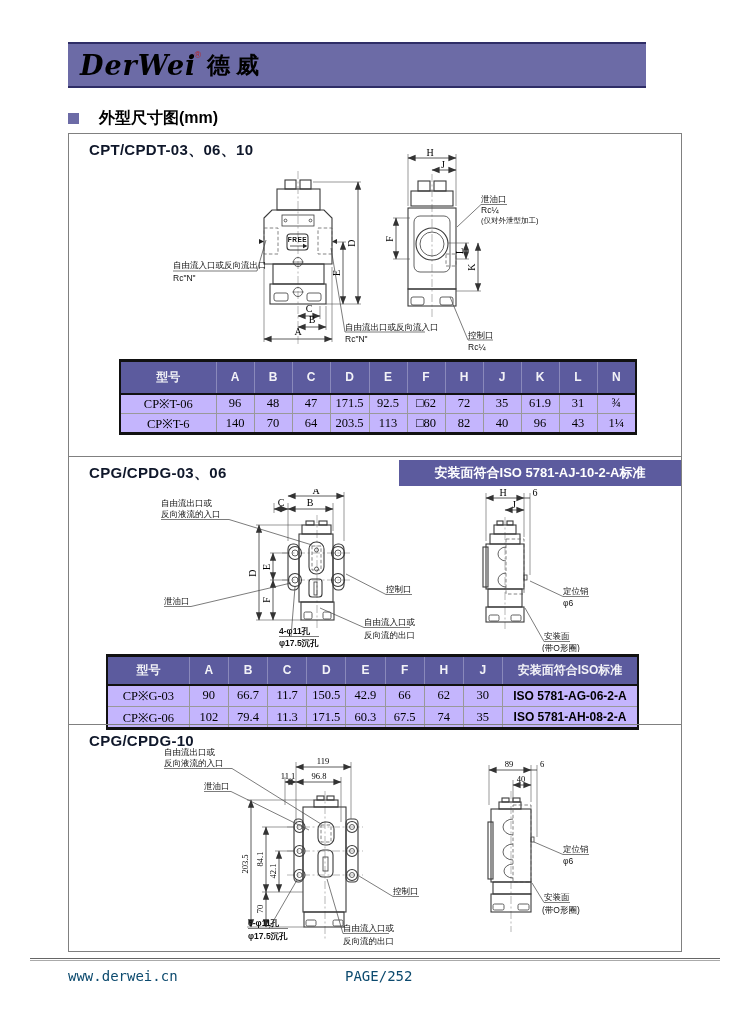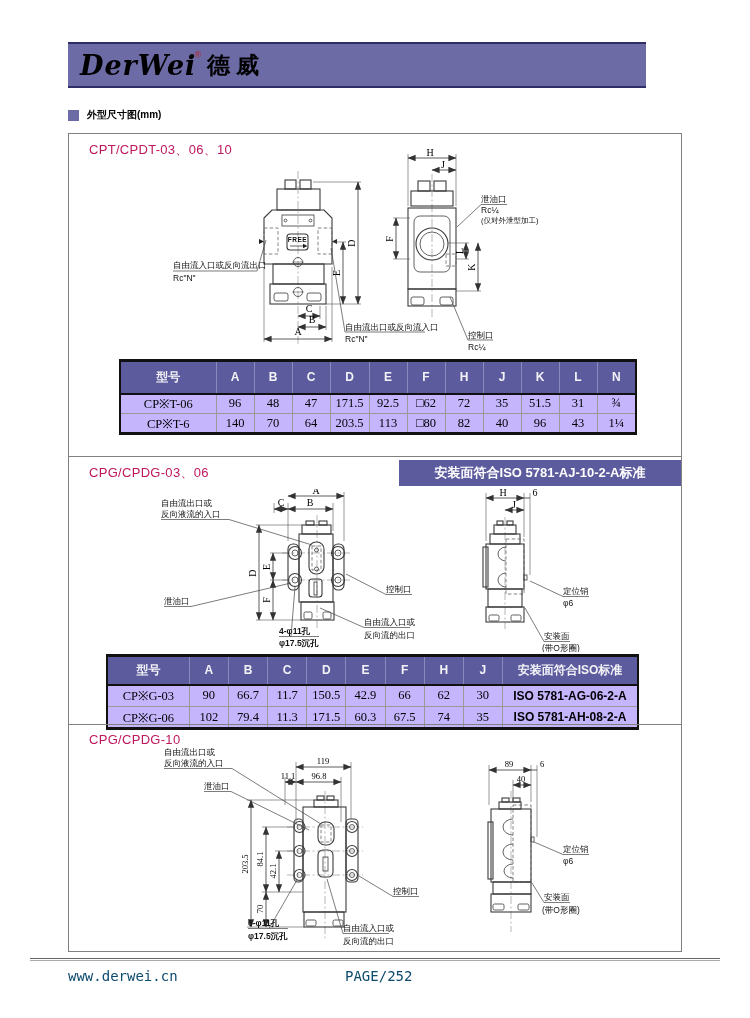--- a/index.html
+++ b/index.html
@@ -3,28 +3,28 @@
 <meta charset="utf-8">
 <title>derwei-252</title>
 <style>
   *{margin:0;padding:0;box-sizing:border-box}
   html,body{background:#fff}
   .page{position:relative;width:750px;height:1018px;background:#fff;font-family:"Liberation Sans",sans-serif;color:#111;overflow:hidden}
   .banner{position:absolute;left:68px;top:42px;width:578px;height:46px;background:#6c6ba6;border-top:2px solid #2e2d66;border-bottom:2px solid #2e2d66;display:flex;align-items:center;padding-left:12px}
   .logo-latin{font-family:"DejaVu Serif",serif;font-style:italic;font-weight:bold;font-size:27px;color:#000;letter-spacing:1px}
   .logo-reg{color:#b22;font-size:9px;vertical-align:top;position:relative;top:-10px;left:-2px}
   .logo-cn{font-family:"DejaVu Serif",serif;font-size:23px;font-weight:bold;color:#000;margin-left:4px;letter-spacing:6px}
-  .sec-heading{position:absolute;left:68px;top:108px;display:flex;align-items:center;gap:8px;font-size:10px;font-weight:bold;color:#000}
+  .sec-heading{position:absolute;left:68px;top:108px;display:flex;align-items:center;gap:20px;font-size:16px;font-weight:bold;color:#000}
   .sec-heading .sq{width:11px;height:11px;background:#6c6ba6}
   .main-box{position:absolute;left:68px;top:133px;width:614px;height:819px;border:1px solid #808080;background:#fff}
   .sec{position:absolute;left:0;width:612px}
   .sec1{top:0;height:322px}
   .sec2{top:322px;height:268px;border-top:1px solid #808080}
   .sec3{top:590px;height:229px;border-top:1px solid #808080}
-  .sec-title{position:absolute;left:20px;top:7px;font-size:13px;font-weight:normal;color:#be185d;letter-spacing:0.3px}
+  .sec-title{position:absolute;left:20px;top:7px;font-size:15px;font-weight:bold;color:#0f172a;letter-spacing:0.3px}
   .iso-banner{position:absolute;right:0;top:3px;width:282px;height:26px;background:#5c5b9e;color:#fff;font-size:13px;font-weight:bold;display:flex;align-items:center;justify-content:center}
   .dwg{position:absolute;left:0}
   
   .ol{fill:none;stroke:#3b3b3b;stroke-width:1.1}
   .o2{fill:none;stroke:#3b3b3b;stroke-width:0.8}
   .cl{fill:none;stroke:#999;stroke-width:0.7;stroke-dasharray:8 2.5 2 2.5}
   .dsh{fill:none;stroke:#666;stroke-width:0.8;stroke-dasharray:3.5 2.2}
   .dim{fill:none;stroke:#333;stroke-width:0.8}
   .ext{fill:none;stroke:#555;stroke-width:0.6}
   .ldr{fill:none;stroke:#444;stroke-width:0.7}
@@ -214,21 +214,21 @@
           <tr>
             <td>CP※T-06</td>
             <td>96</td>
             <td>48</td>
             <td>47</td>
             <td>171.5</td>
             <td>92.5</td>
             <td>□62</td>
             <td>72</td>
             <td>35</td>
-            <td>51.5</td>
+            <td>61.9</td>
             <td>31</td>
             <td>¾</td>
           </tr>
           <tr>
             <td>CP※T-6</td>
             <td>140</td>
             <td>70</td>
             <td>64</td>
             <td>203.5</td>
             <td>113</td>

